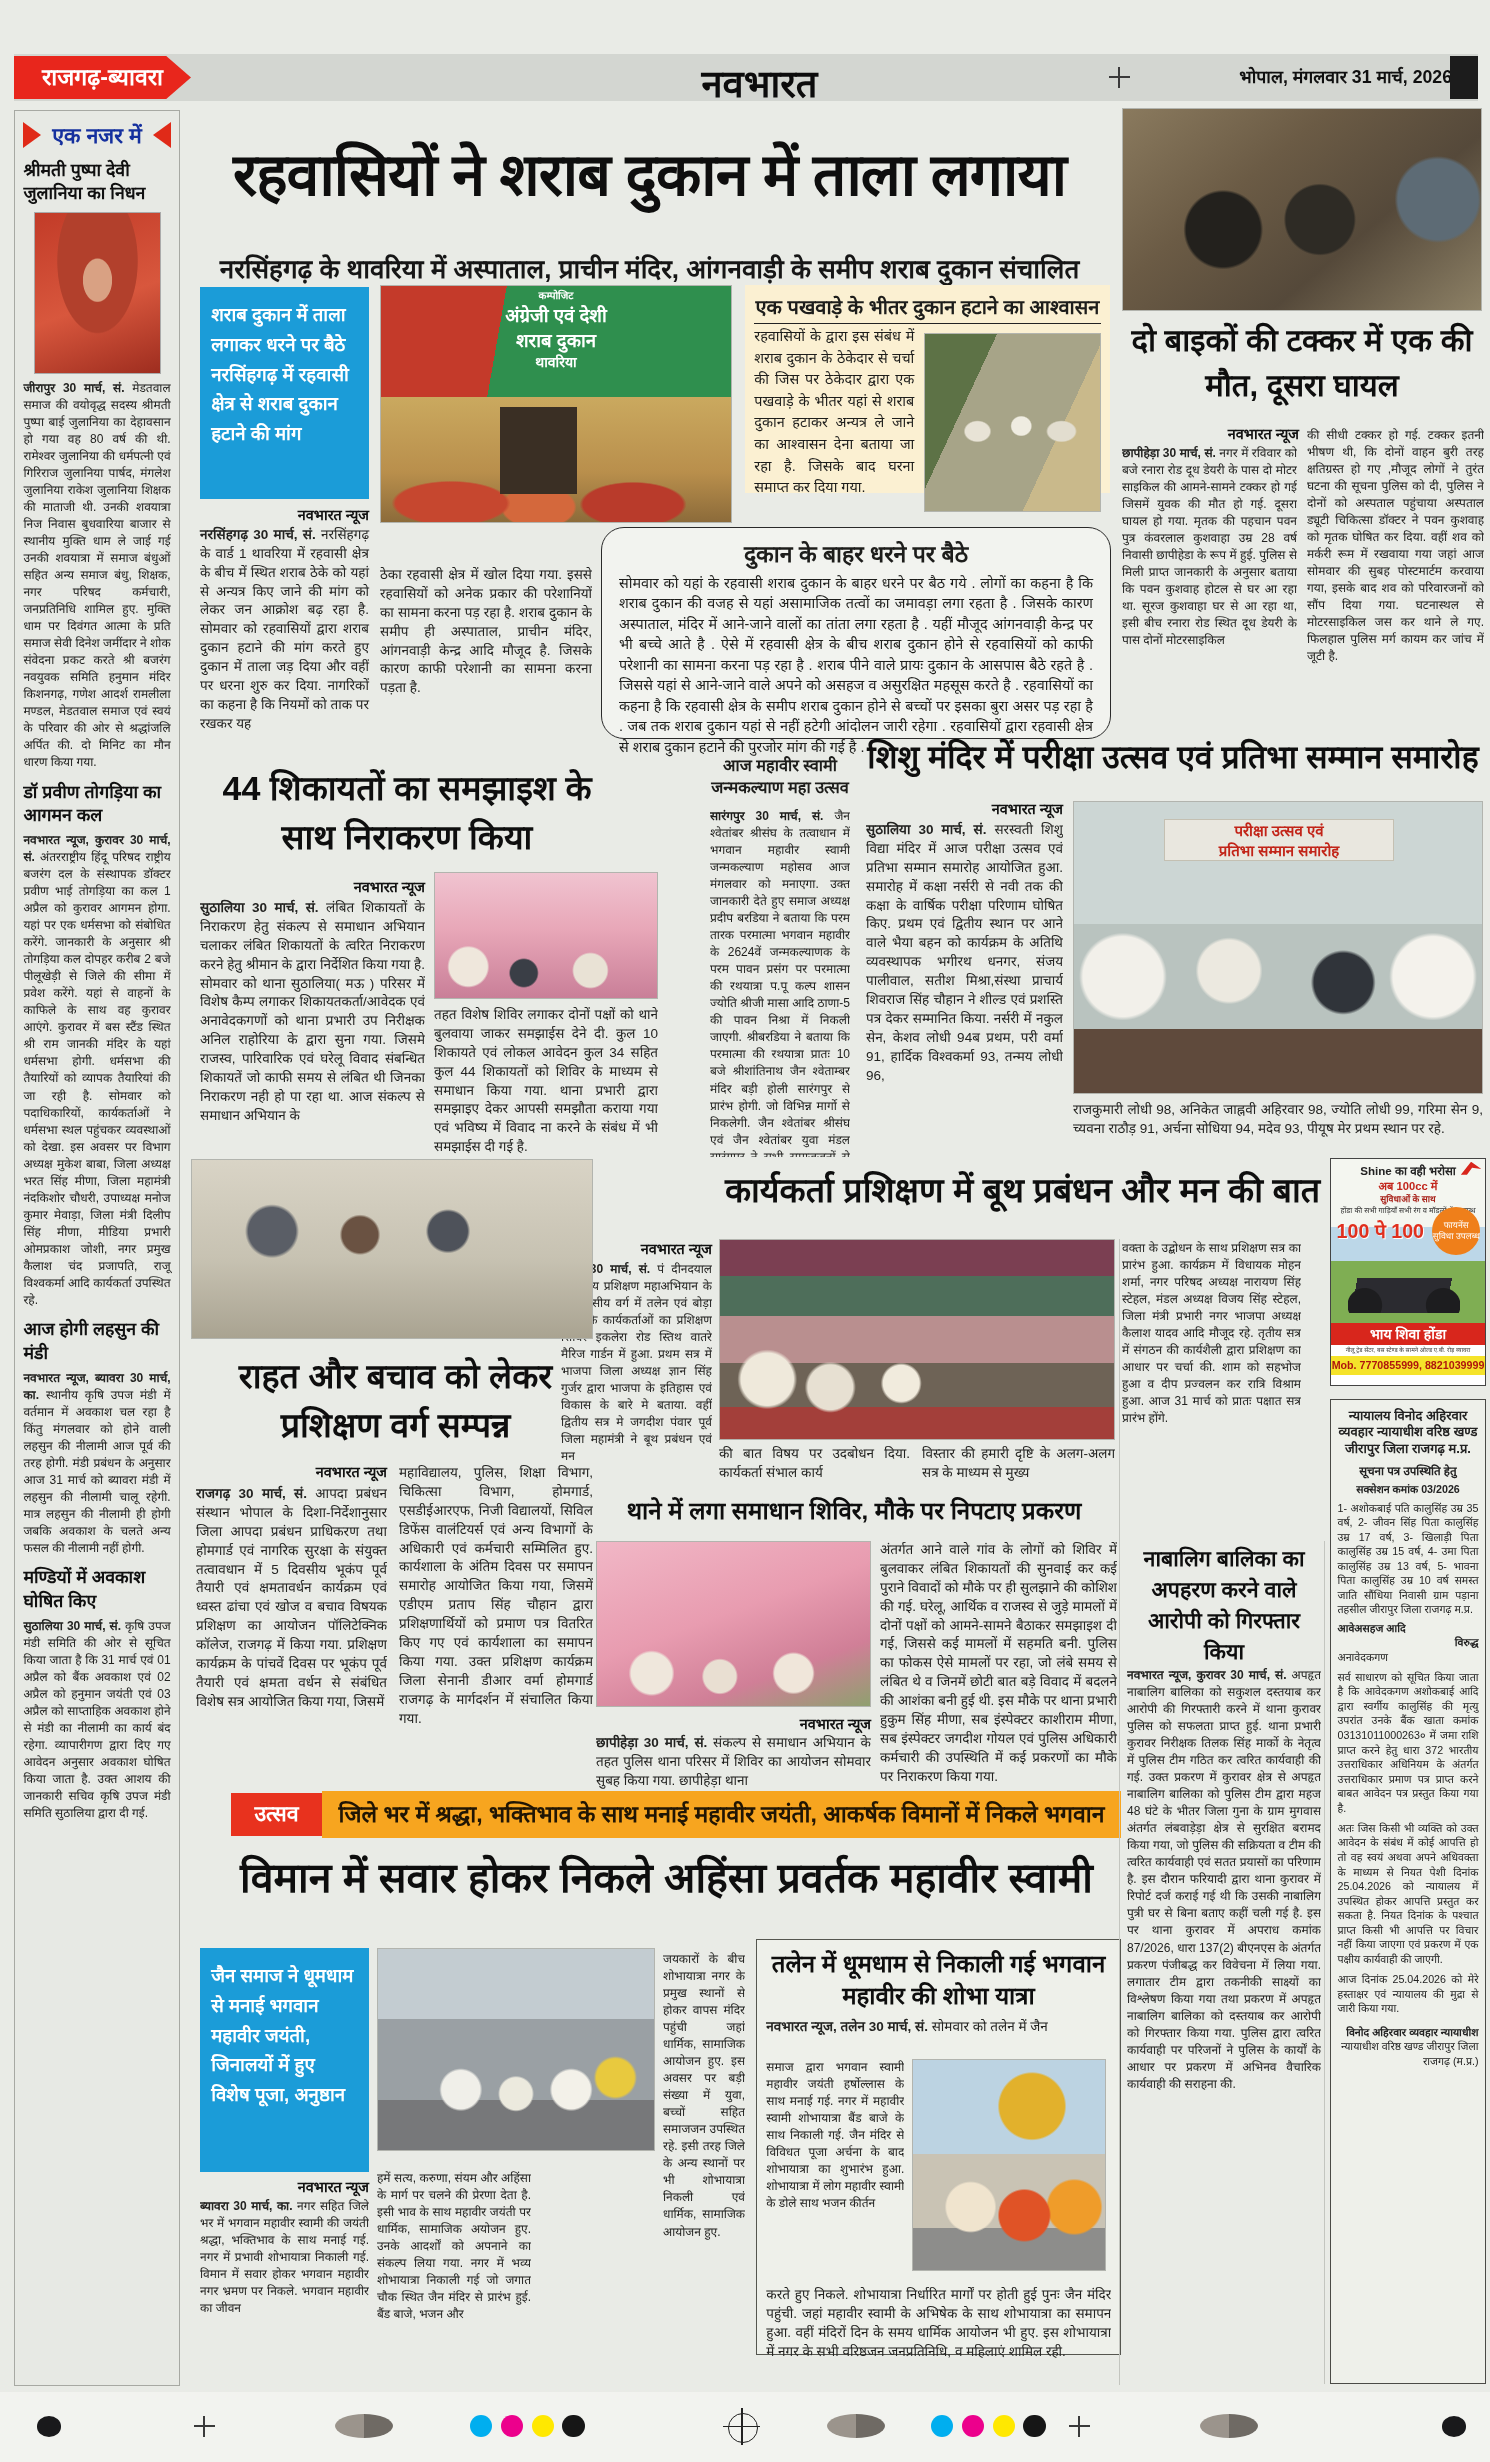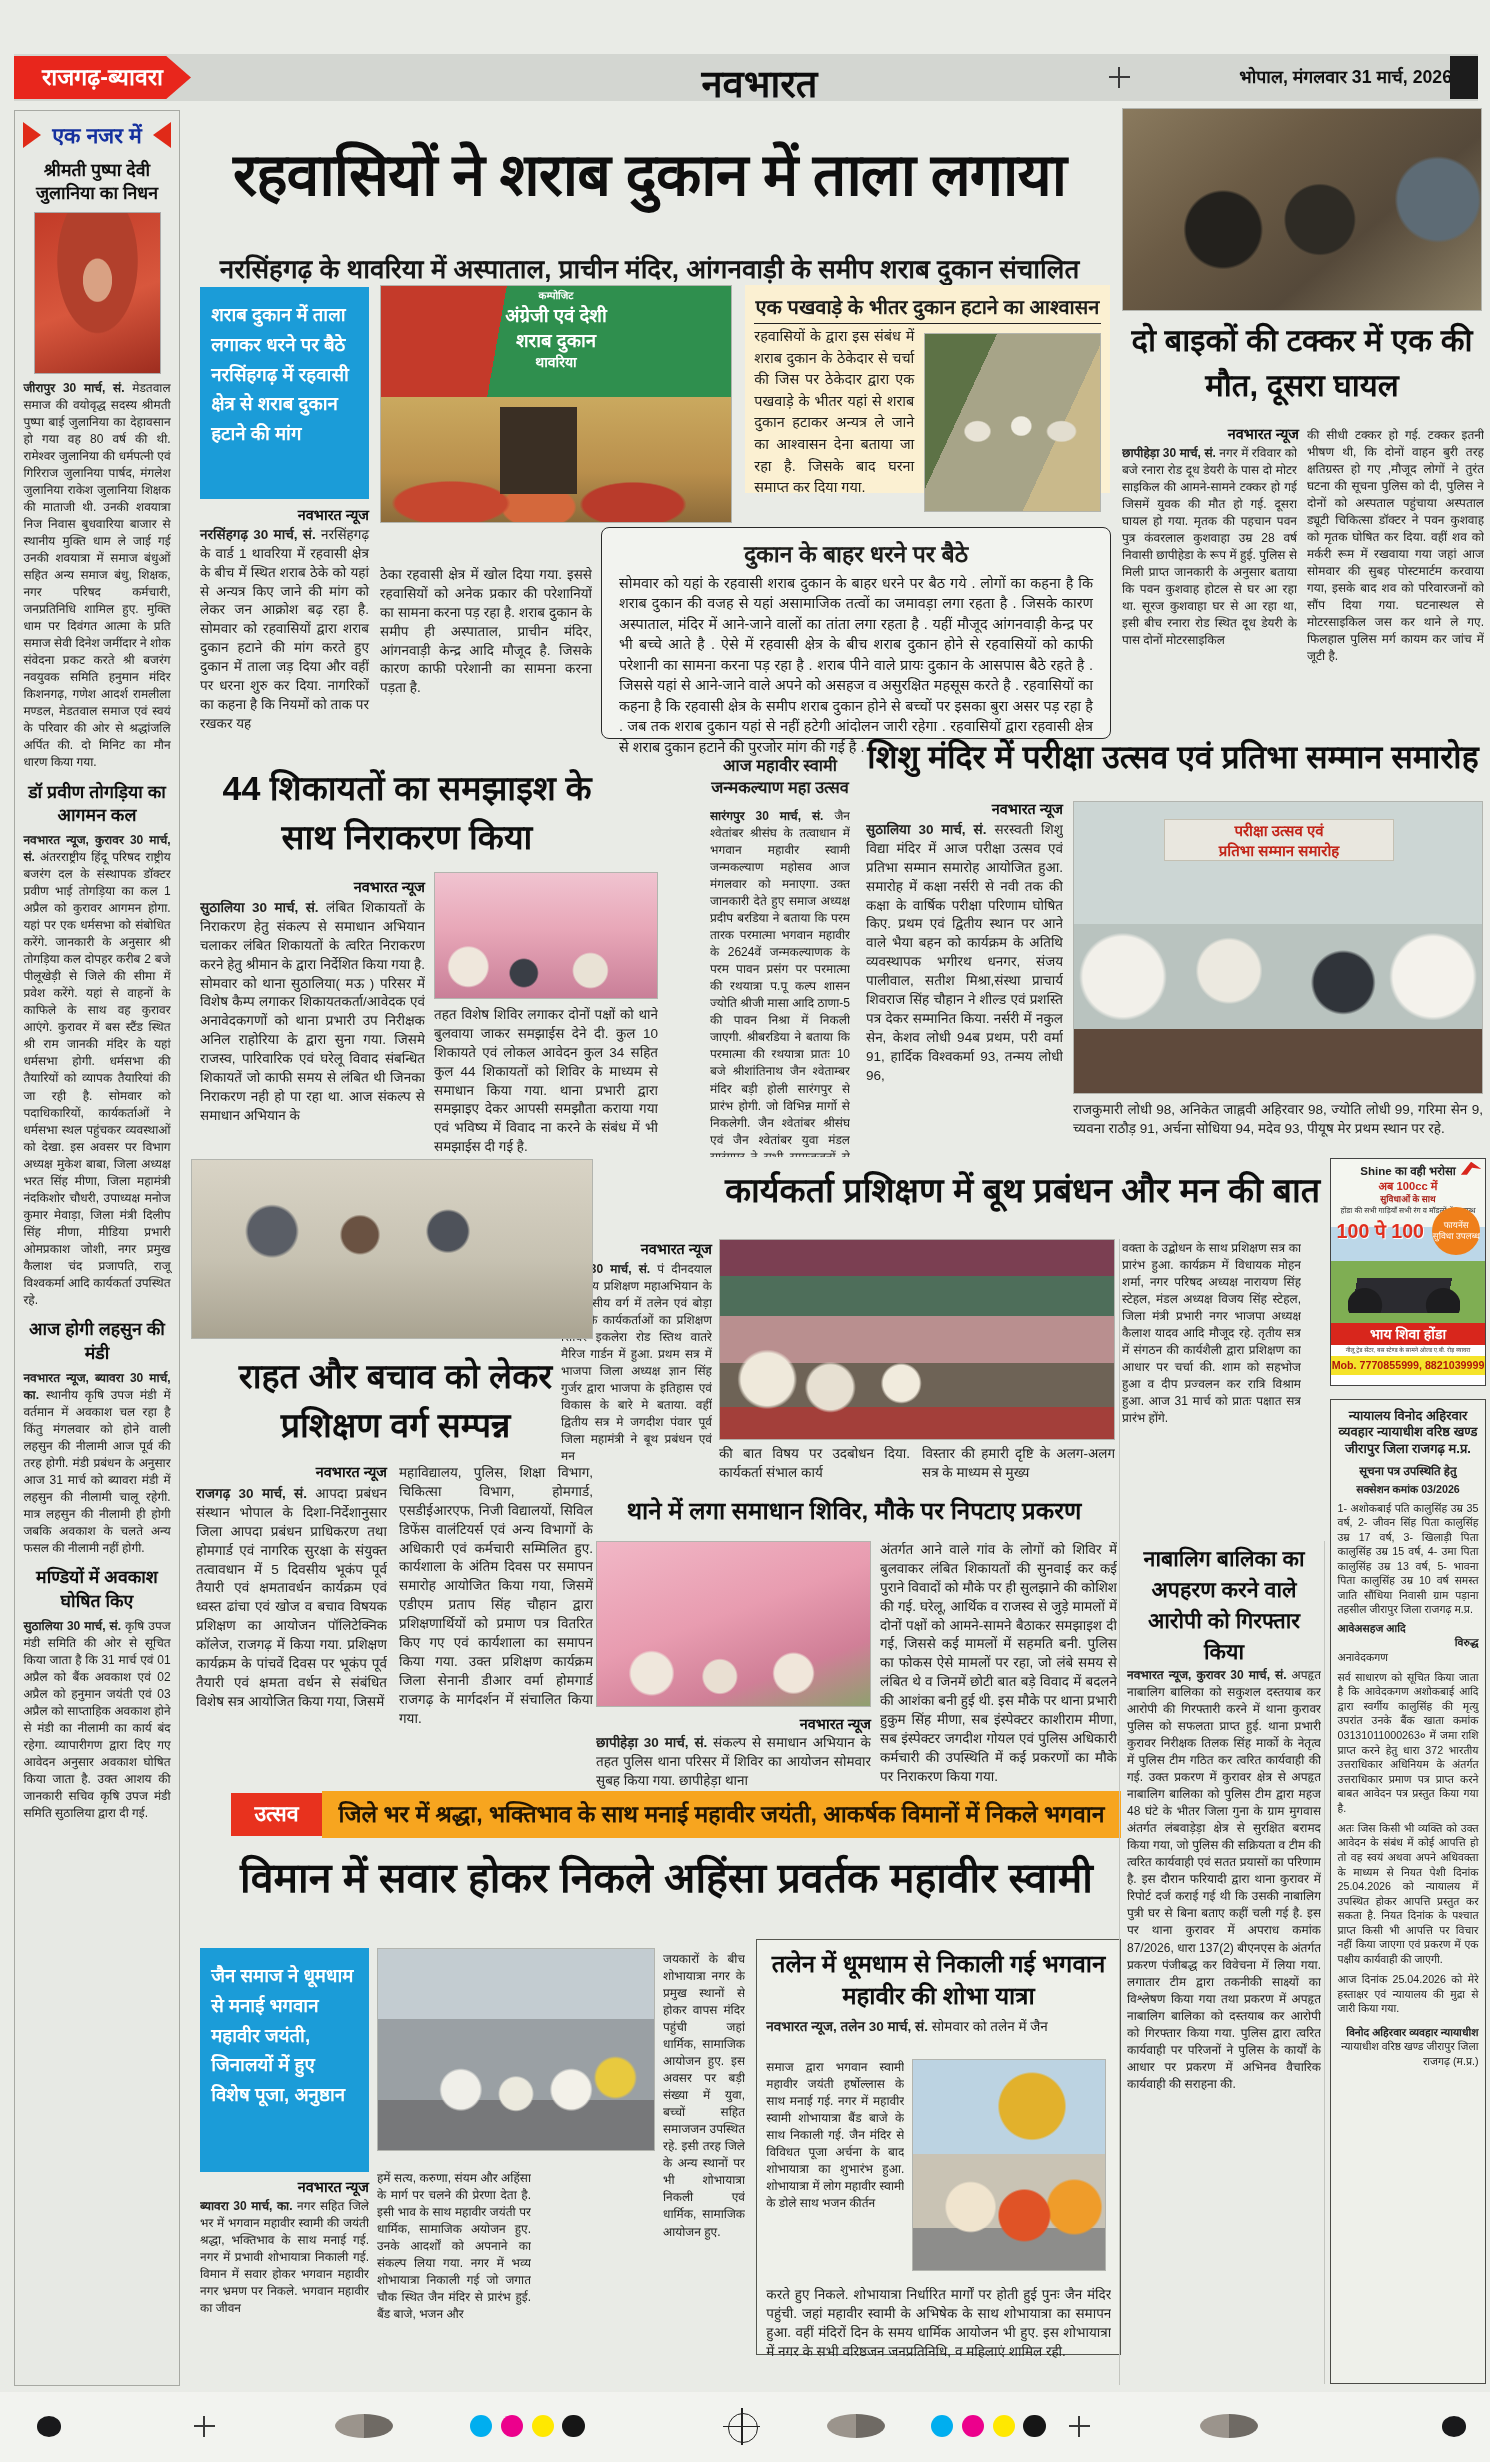--- a/index.html
+++ b/index.html
@@ -11,24 +11,24 @@
   .hl{font-weight:800;color:#0e0e0e;line-height:1.45}
   .body-sm{font-size:12px;line-height:1.42;color:#232321}
   .body-md{font-size:13.5px;line-height:1.4;color:#232321}
   .byline{font-weight:bold;text-align:right;font-size:14.4px;color:#111}
   .dl{font-weight:bold}
   .railbox{border:0.9px solid #a7a9a3;background:#e7e9e4;padding:9.3px 8.4px;box-sizing:border-box}
   .rail-h{color:#15309e;font-weight:800;font-size:21.4px;text-align:center}
   .tri{width:0;height:0;border-top:13px solid transparent;border-bottom:13px solid transparent;display:inline-block}
   .tri-r{border-left:18.6px solid #e02a18}
   .tri-l{border-right:18.6px solid #e02a18}
-  .rail-sub{font-weight:800;font-size:17.7px;text-align:center;color:#101010;line-height:1.35;margin:9.3px 0 3.7px}
+  .rail-sub{font-weight:800;font-size:17.7px;text-align:left;color:#101010;line-height:1.35;margin:9.3px 0 3.7px}
   .bluebox{background:#1b9cd8;color:#fff;font-weight:800;padding:13px 11.2px;box-sizing:border-box;line-height:1.6}
   .cream{background:#fbf0d2}
-  .roundbox{background:#f2f3ef;border:1.9px solid #2a2a2a;border-radius:8px;box-sizing:border-box;padding:9.3px 17px}
+  .roundbox{background:#f2f3ef;border:1.9px solid #2a2a2a;border-radius:23px;box-sizing:border-box;padding:9.3px 17px}
   .ph{position:absolute;border:0.9px solid #b2b4ae;box-sizing:border-box;overflow:hidden}
   .mast{background:#d3d6d1}
   .badge{background:#e8261c;color:#fff;font-weight:800;font-size:23px;line-height:43px;text-align:center;
          clip-path:polygon(0 0,86% 0,100% 50%,86% 100%,0 100%)}
   .cross{position:absolute;width:20.5px;height:20.5px}
   .cross:before,.cross:after{content:"";position:absolute;background:#3a3a3a}
   .cross:before{left:9.3px;top:0;width:1.9px;height:20.5px}
   .cross:after{left:0;top:9.3px;width:20.5px;height:1.9px}
   .orange-band{background:#f7a51f;color:#201504;font-weight:800;font-size:23px;line-height:47px;text-align:center}
   .red-label{background:#e8321e;color:#fff;font-weight:800;font-size:21.4px;line-height:43px;text-align:center}

